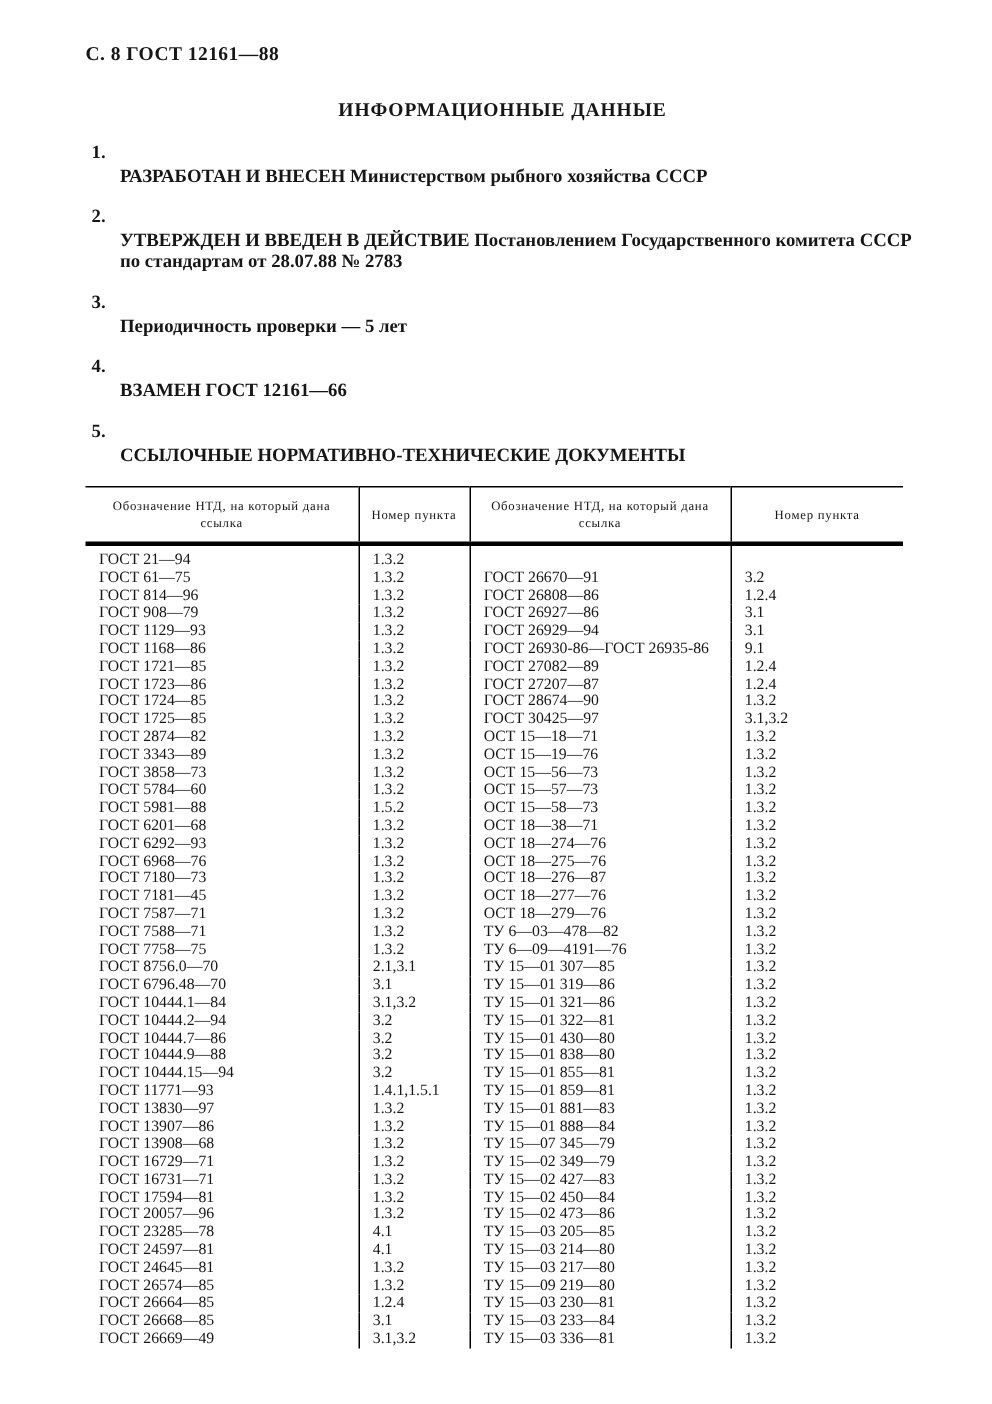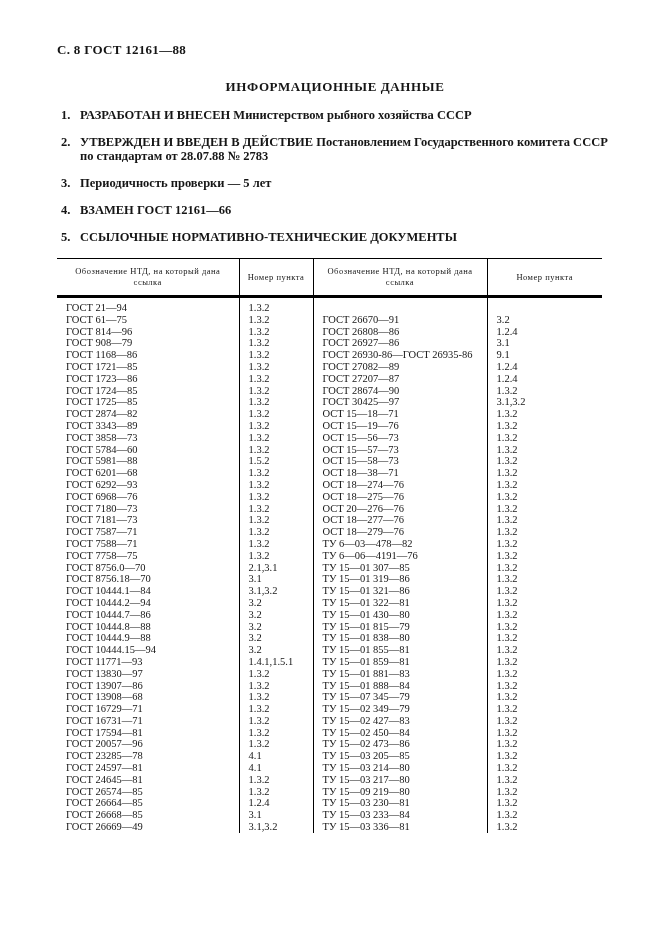--- a/index.html
+++ b/index.html
@@ -7,21 +7,21 @@
   body {
     width: 661px; height: 936px;
     background: #ffffff;
     color: #161616;
     font-family: "Liberation Serif", serif;
     overflow: hidden;
   }
   .page {
     position: relative;
     width: 661px; height: 700px;
-    padding: 42px 48px 0 57px;
+    padding: 28px 48px 0 57px;
   }
   .doc-header {
     font-weight: bold;
     font-size: 13px;
     letter-spacing: 0.3px;
   }
   .doc-title {
     margin: 21px 0 0 0;
     text-align: center;
     font-weight: bold;
@@ -30,21 +30,21 @@
   }
   .items { margin-top: 4px; }
   .item {
     display: flex;
     margin-top: 13px;
     font-weight: bold;
     font-size: 12.5px;
     line-height: 14px;
   }
   .item-num { width: 23px; flex: 0 0 23px; padding-left: 4px; }
-  .item-text { flex: 1; }
+  .item-text { flex: 1; margin-top: 16px; }
   table.ref-table {
     margin-top: 14px;
     width: 545px;
     border-collapse: collapse;
     table-layout: fixed;
     border-top: 1.5px solid #000;
   }
   .ref-table col.c1 { width: 182px; }
   .ref-table col.c2 { width: 74px; }
   .ref-table col.c3 { width: 174px; }
@@ -137,20 +137,26 @@
           <td>ГОСТ 26808—86</td>
           <td>1.2.4</td>
         </tr>
         <tr>
           <td>ГОСТ 908—79</td>
           <td>1.3.2</td>
           <td>ГОСТ 26927—86</td>
           <td>3.1</td>
         </tr>
         <tr>
+          <td>ГОСТ 1129—93</td>
+          <td>1.3.2</td>
+          <td>ГОСТ 26929—94</td>
+          <td>3.1</td>
+        </tr>
+        <tr>
           <td>ГОСТ 1168—86</td>
           <td>1.3.2</td>
           <td>ГОСТ 26930-86—ГОСТ 26935-86</td>
           <td>9.1</td>
         </tr>
         <tr>
           <td>ГОСТ 1721—85</td>
           <td>1.3.2</td>
           <td>ГОСТ 27082—89</td>
           <td>1.2.4</td>
@@ -217,55 +223,55 @@
         </tr>
         <tr>
           <td>ГОСТ 6968—76</td>
           <td>1.3.2</td>
           <td>ОСТ 18—275—76</td>
           <td>1.3.2</td>
         </tr>
         <tr>
           <td>ГОСТ 7180—73</td>
           <td>1.3.2</td>
-          <td>ОСТ 20—276—76</td>
-          <td>1.3.2</td>
-        </tr>
-        <tr>
-          <td>ГОСТ 7181—73</td>
+          <td>ОСТ 18—276—87</td>
+          <td>1.3.2</td>
+        </tr>
+        <tr>
+          <td>ГОСТ 7181—45</td>
           <td>1.3.2</td>
           <td>ОСТ 18—277—76</td>
           <td>1.3.2</td>
         </tr>
         <tr>
           <td>ГОСТ 7587—71</td>
           <td>1.3.2</td>
           <td>ОСТ 18—279—76</td>
           <td>1.3.2</td>
         </tr>
         <tr>
           <td>ГОСТ 7588—71</td>
           <td>1.3.2</td>
           <td>ТУ 6—03—478—82</td>
           <td>1.3.2</td>
         </tr>
         <tr>
           <td>ГОСТ 7758—75</td>
           <td>1.3.2</td>
-          <td>ТУ 6—06—4191—76</td>
+          <td>ТУ 6—09—4191—76</td>
           <td>1.3.2</td>
         </tr>
         <tr>
           <td>ГОСТ 8756.0—70</td>
           <td>2.1,3.1</td>
           <td>ТУ 15—01 307—85</td>
           <td>1.3.2</td>
         </tr>
         <tr>
-          <td>ГОСТ 8756.18—70</td>
+          <td>ГОСТ 6796.48—70</td>
           <td>3.1</td>
           <td>ТУ 15—01 319—86</td>
           <td>1.3.2</td>
         </tr>
         <tr>
           <td>ГОСТ 10444.1—84</td>
           <td>3.1,3.2</td>
           <td>ТУ 15—01 321—86</td>
           <td>1.3.2</td>
         </tr>
@@ -275,26 +281,20 @@
           <td>ТУ 15—01 322—81</td>
           <td>1.3.2</td>
         </tr>
         <tr>
           <td>ГОСТ 10444.7—86</td>
           <td>3.2</td>
           <td>ТУ 15—01 430—80</td>
           <td>1.3.2</td>
         </tr>
         <tr>
-          <td>ГОСТ 10444.8—88</td>
-          <td>3.2</td>
-          <td>ТУ 15—01 815—79</td>
-          <td>1.3.2</td>
-        </tr>
-        <tr>
           <td>ГОСТ 10444.9—88</td>
           <td>3.2</td>
           <td>ТУ 15—01 838—80</td>
           <td>1.3.2</td>
         </tr>
         <tr>
           <td>ГОСТ 10444.15—94</td>
           <td>3.2</td>
           <td>ТУ 15—01 855—81</td>
           <td>1.3.2</td>

